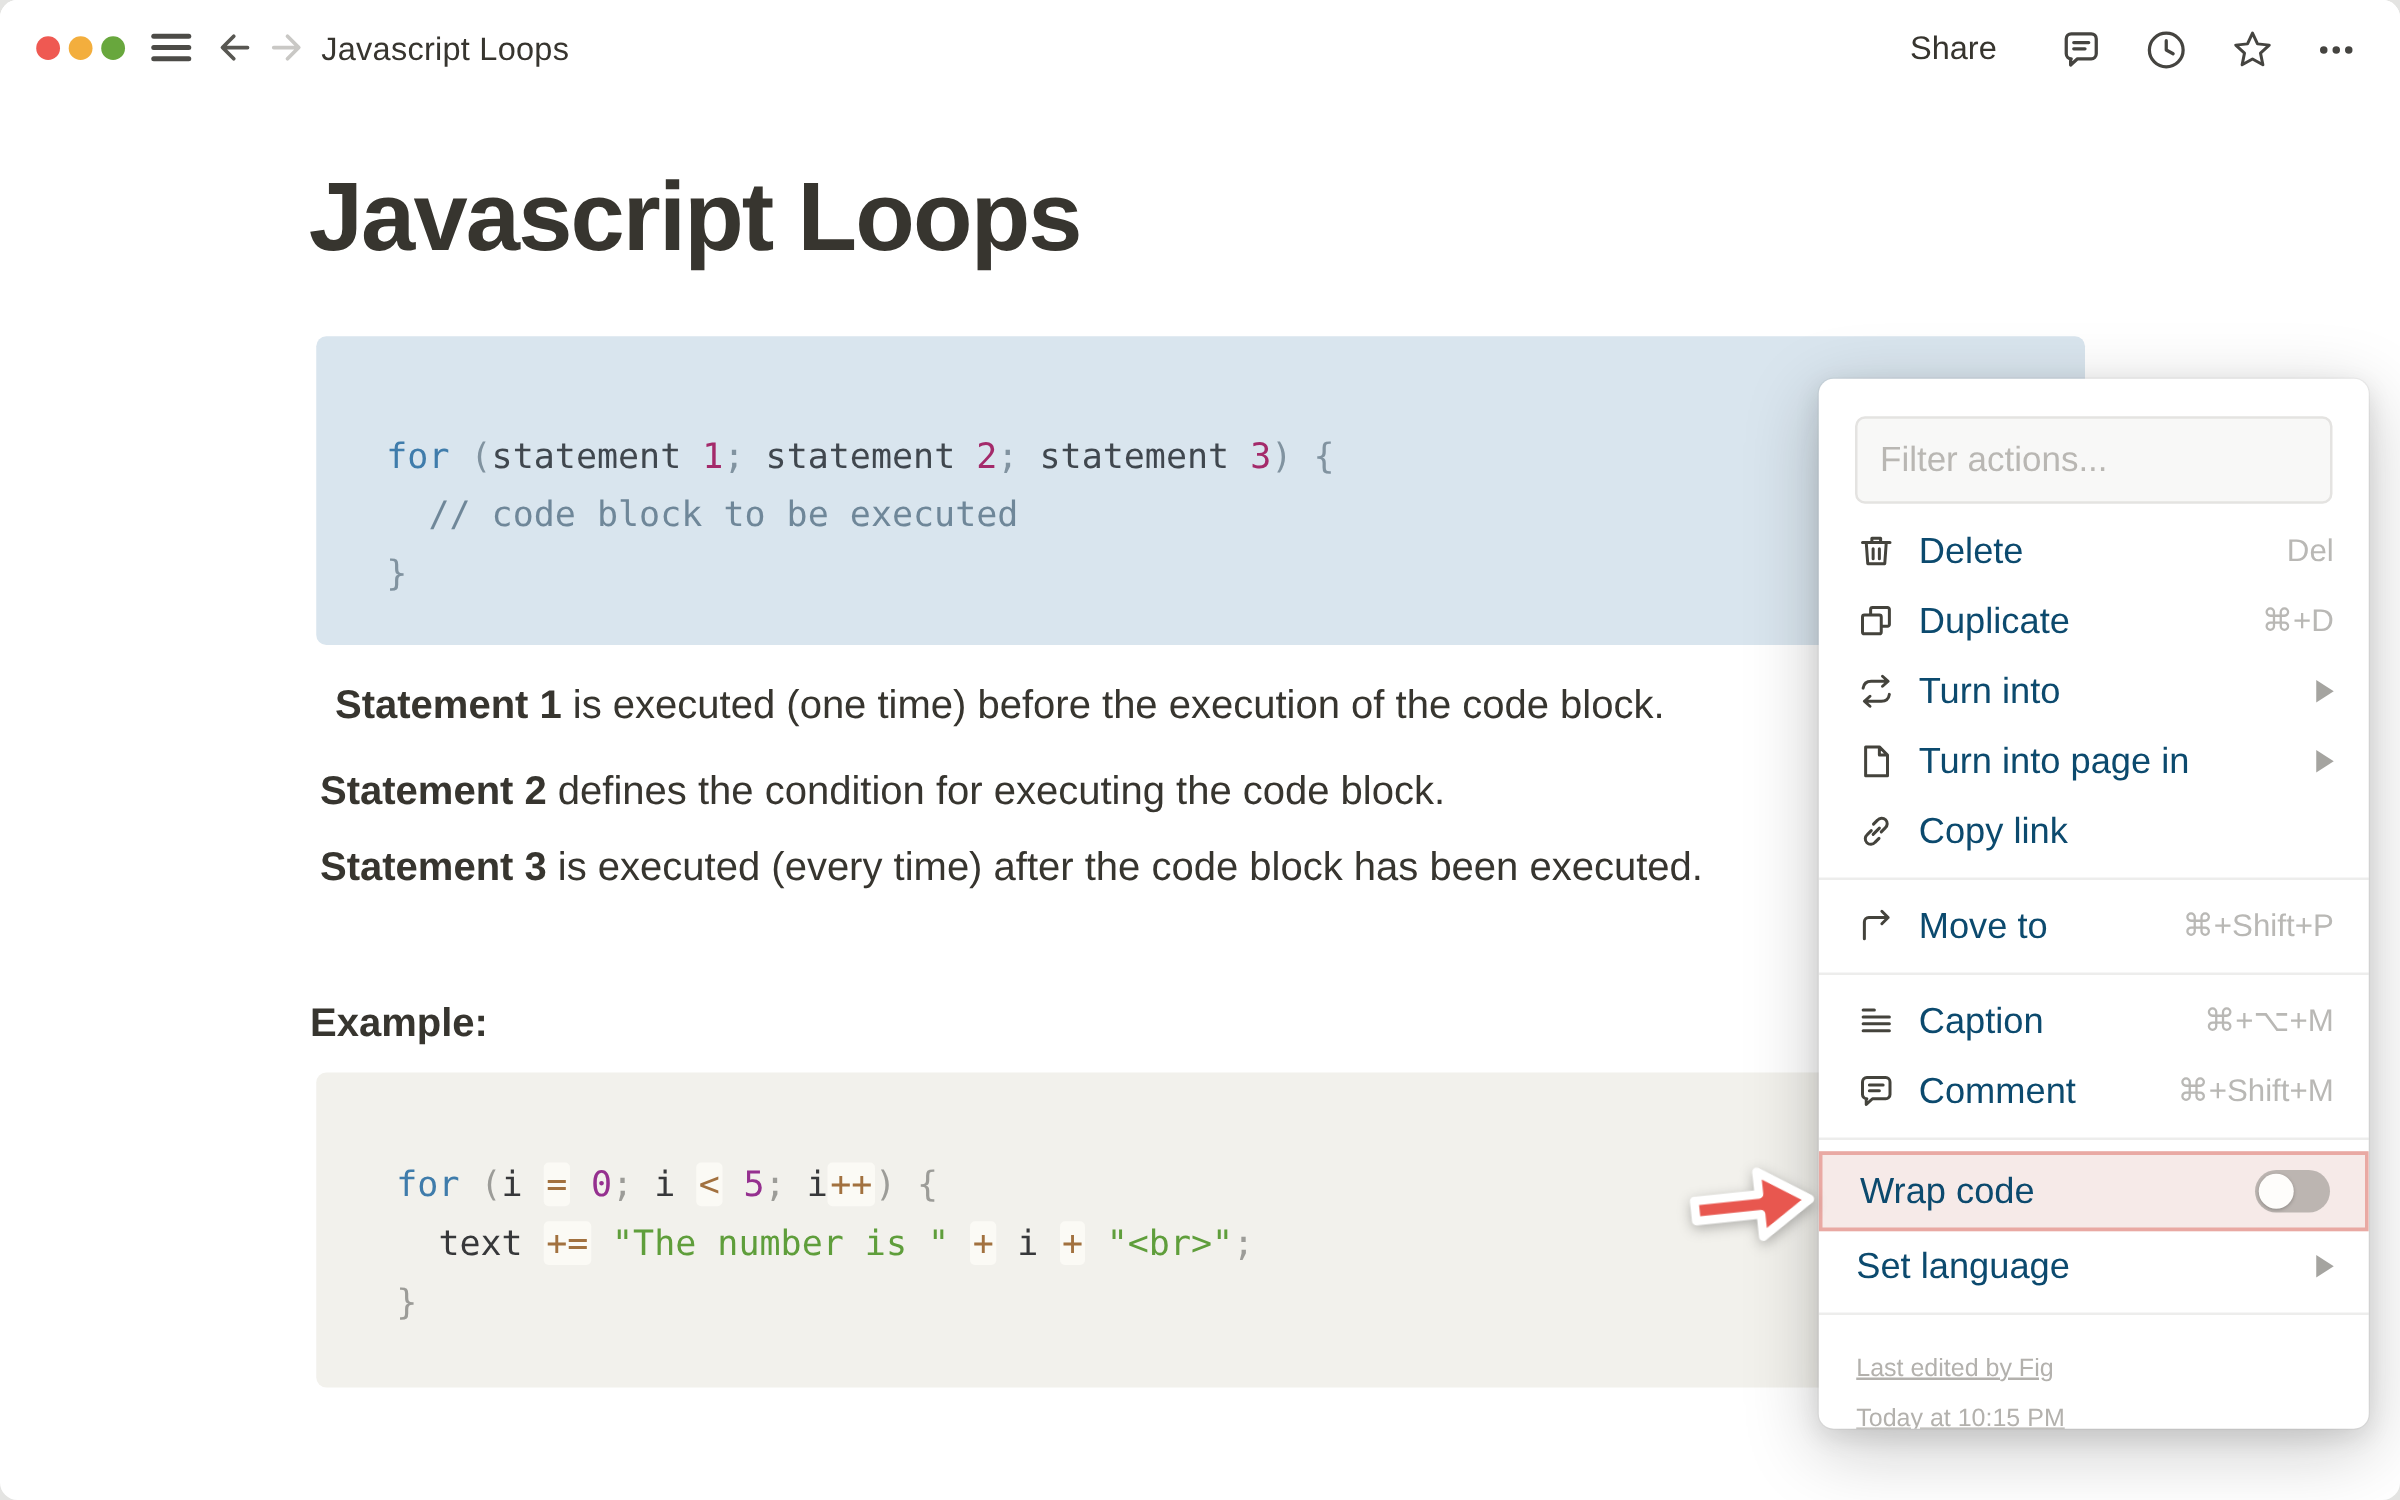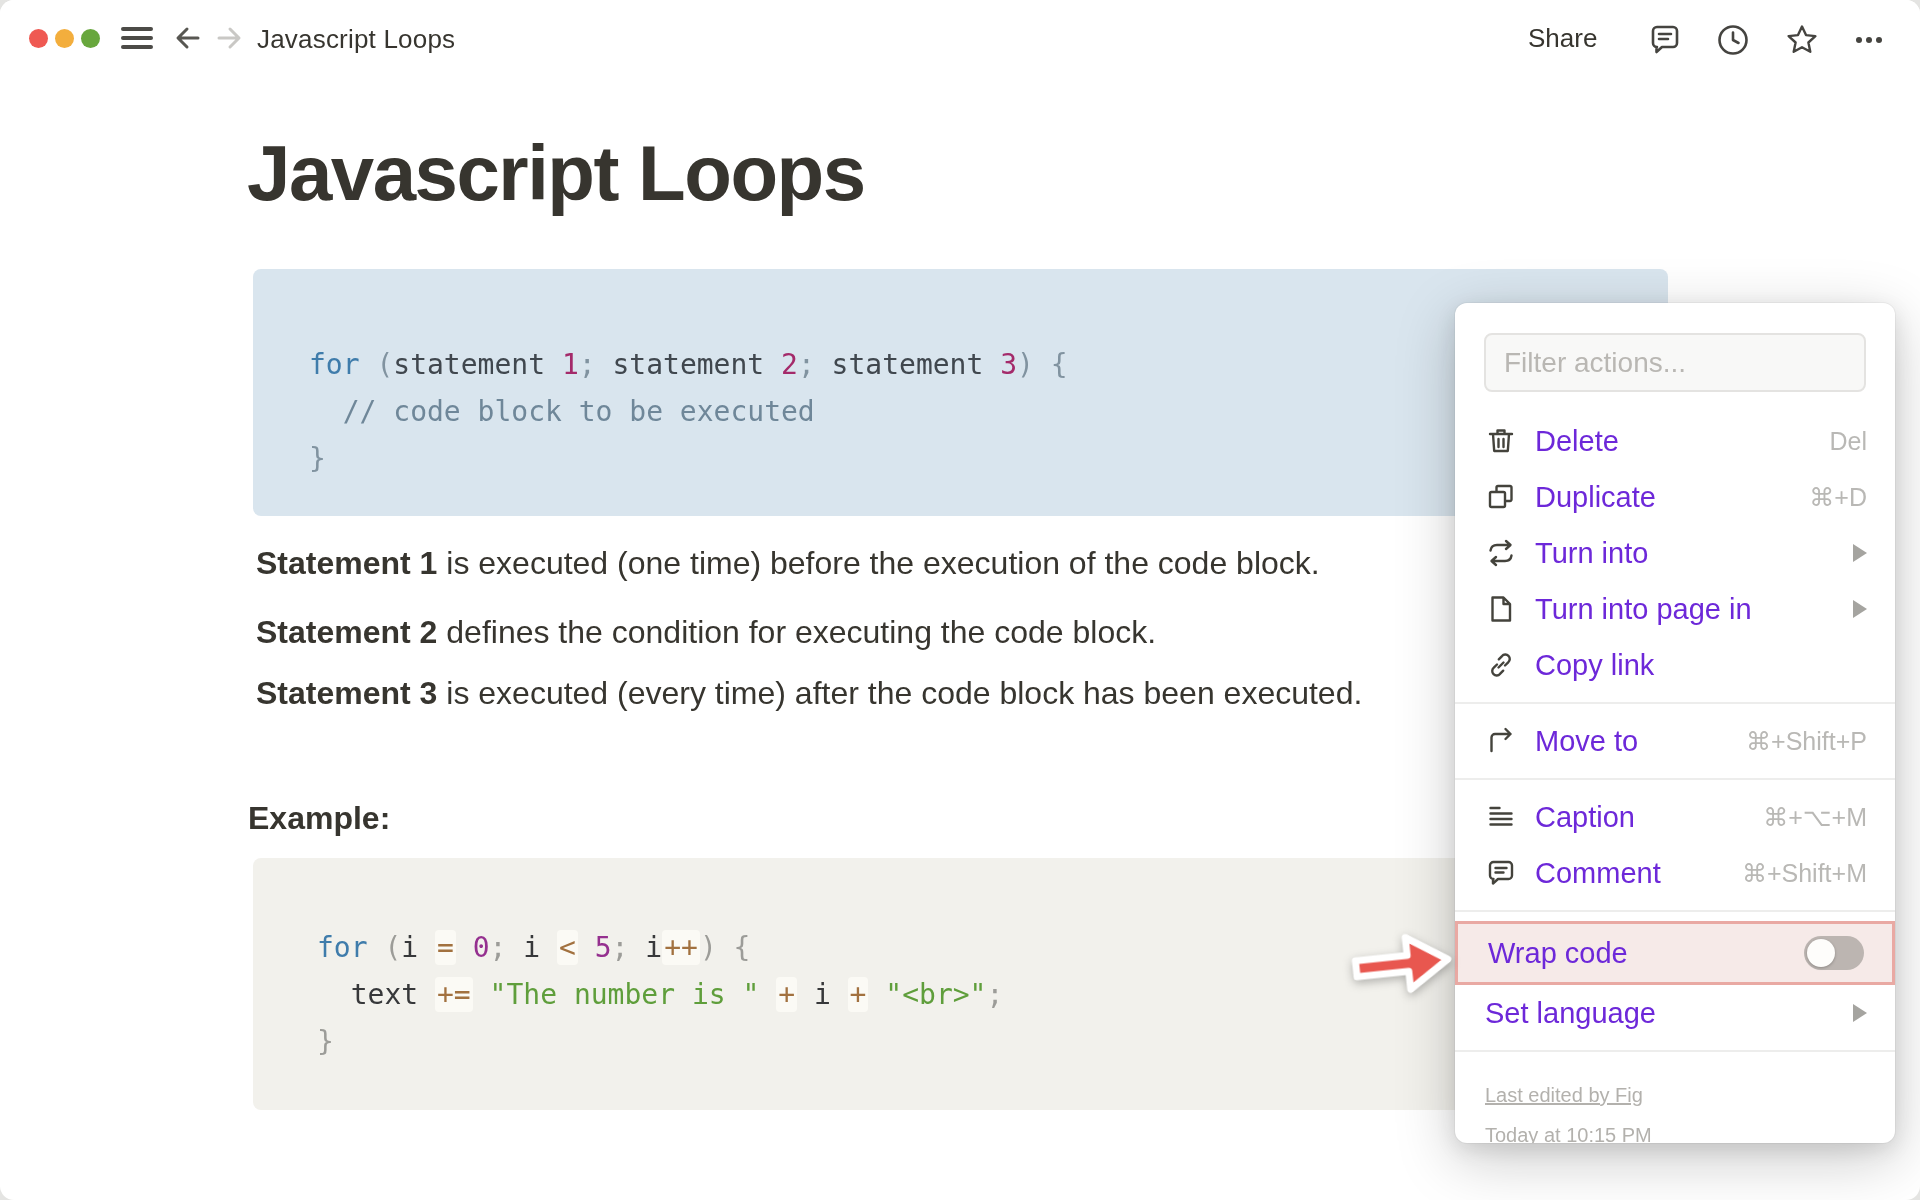--- a/index.html
+++ b/index.html
@@ -35,38 +35,38 @@
   .tk-p1  { color:#8193a0; }
   .tk-num1{ color:#a42a6a; }
   .tk-cm  { color:#6f8799; }
   .tk-tx2 { color:#37383a; }
   .tk-p2  { color:#9c9c98; }
   .tk-op  { color:#a2713f; background:#fbfaf5; border-radius:4px; padding:1px 2px; }
   .tk-num2{ color:#95308f; }
   .tk-str { color:#5f9e3b; }
   .para { position:absolute; left:256px; font-size:32px; color:#37352f; }
   .para b { font-weight:bold; }
-  #para1 { top:545px; } #para2 { top:614px; } #para3 { top:675px; }
+  #para1 { top:545px;margin-left:12px; } #para2 { top:614px; } #para3 { top:675px; }
   .example { position:absolute; left:248px; top:800px; font-size:32px; font-weight:bold; color:#37352f; }
   
   .menu {
     position:absolute; left:1455px; top:303px; width:440px; height:840px;
     background:#fff; border-radius:12px; overflow:hidden; z-index:5;
     box-shadow:0 0 0 1px rgba(15,15,15,.04), 0 6px 20px rgba(15,15,15,.10), 0 16px 60px rgba(15,15,15,.22);
   }
   .filter-input {
-    position:absolute; left:29px; top:30px; width:382px; height:59px;
+    position:absolute; left:29px; top:30px; width:382px; height:70px;
     background:#f8f8f7; border:2px solid #e4e3e1; border-radius:8px;
     font-family:"Liberation Sans",sans-serif; font-size:28px; color:#0369a1; padding:0 18px; outline:none;
   }
   .filter-input::placeholder { color:#b9b7b3; }
   .menu-body { position:absolute; top:110px; left:0; width:100%; }
   .mrow { position:relative; height:56px; display:flex; align-items:center; padding:0 28px 0 30px; cursor:pointer; }
   .mrow .mic { width:32px; height:32px; margin-right:18px; flex:0 0 auto; }
-  .mrow .mlabel { font-size:29px; color:#6d28d9; flex:1 1 auto; white-space:nowrap; }
+  .mrow .mlabel { font-size:29px; color:#0c4a6e; flex:1 1 auto; white-space:nowrap; }
   .mrow .mshort { font-size:25px; color:#b9b8b5; }
   .mrow .marrow { width:0; height:0; border-left:14px solid #a5a4a0; border-top:9px solid transparent; border-bottom:9px solid transparent; }
   .mdivider { height:2px; background:rgba(55,53,47,.09); margin:9px 0; }
   .mrow.highlight {
     height:64px; background:#f6eae8; border:3px solid #e9a9a3; border-radius:0;
   }
   .toggle { position:relative; width:60px; height:34px; border-radius:17px; background:#bcb5b1; flex:0 0 auto; cursor:pointer; }
   .toggle .knob { position:absolute; left:3px; top:3px; width:28px; height:28px; border-radius:50%; background:#fefdfb; box-shadow:0 1px 3px rgba(0,0,0,.25); }
   .mfooter { padding:14px 28px 0 30px; }
   .mfooter div { font-size:20px; color:#b3b1ad; line-height:40px;text-decoration:underline; }

